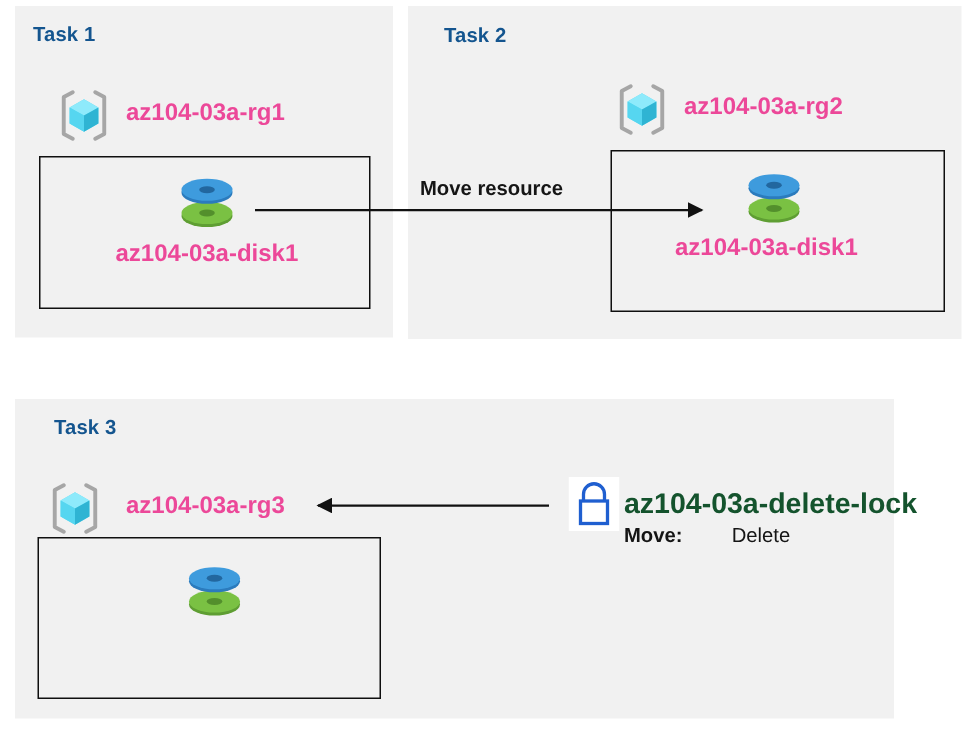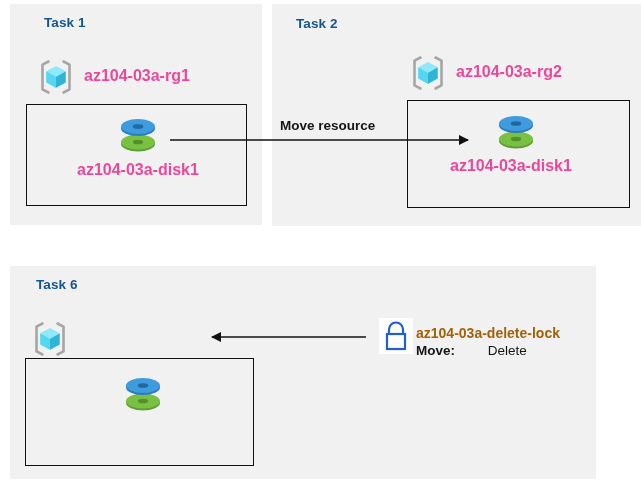--- a/index.html
+++ b/index.html
@@ -32,21 +32,21 @@
   #panel-task3 { left: 10px;  top: 266px; width: 586px; height: 213px; }
 
   .panel-title {
     position: absolute;
     color: #14558f;
     font-weight: bold;
     font-size: 13.5px;
     letter-spacing: 0.1px;
     white-space: nowrap;
   }
-  #title-task1 { left: 22px;  top: 15px; margin-left: 22px; }
+  #title-task1 { left: 22px;  top: 15px; }
   #title-task2 { left: 296px; top: 16px; }
   #title-task3 { left: 36px;  top: 277px; }
 
   
   .inner-box {
     position: absolute;
     border: 1.6px solid #0f0f0f;
     background: transparent;
     box-sizing: border-box;
   }
@@ -100,22 +100,22 @@
   #lock-text {
     position: absolute;
     left: 416px;
     top: 325px;
     white-space: nowrap;
     line-height: 1.25;
   }
   #lock-name {
     display: block;
     font-weight: bold;
-    font-size: 14px;
-    color: #a16207;
+    font-size: 19px;
+    color: #14532d;
   }
   #lock-type-line {
     display: block;
     font-size: 13.5px;
     color: #151515;
   }
   #lock-type-label { font-weight: bold; }
   #lock-type-value { font-weight: normal; padding-left: 29px; }
 
   
@@ -130,21 +130,21 @@
 <body>
 
 <div class="canvas">
 
   <div class="panel" id="panel-task1"></div>
   <div class="panel" id="panel-task2"></div>
   <div class="panel" id="panel-task3"></div>
 
   <div class="panel-title" id="title-task1">Task 1</div>
   <div class="panel-title" id="title-task2">Task 2</div>
-  <div class="panel-title" id="title-task3">Task 6</div>
+  <div class="panel-title" id="title-task3">Task 3</div>
 
   <div class="inner-box" id="box-task1"></div>
   <div class="inner-box" id="box-task2"></div>
   <div class="inner-box" id="box-task3"></div>
 
   <div class="rg-icon" id="rgicon-1">
     <svg viewBox="0 0 40 40" width="40" height="40">
       <path d="M12.5 4.5 L6.5 7.6 L6.5 32.4 L12.5 35.5" fill="none" stroke="#a6a6a6" stroke-width="2.6" stroke-linecap="round" stroke-linejoin="round"></path>
       <path d="M27.5 4.5 L33.5 7.6 L33.5 32.4 L27.5 35.5" fill="none" stroke="#a6a6a6" stroke-width="2.6" stroke-linecap="round" stroke-linejoin="round"></path>
       <path d="M20 9.2 L29.6 14.6 L29.6 25.4 L20 30.8 L10.4 25.4 L10.4 14.6 Z" fill="#5fdcf4"></path>
@@ -212,20 +212,21 @@
   <div class="lock-icon" id="lockicon-1">
     <svg viewBox="0 0 34 36" width="34" height="36">
       <rect x="0" y="0" width="34" height="36" fill="#ffffff"></rect>
       <path d="M10 16 L10 11.5 A7 7 0 0 1 24 11.5 L24 16" fill="none" stroke="#1f5fd0" stroke-width="2.2"></path>
       <rect x="8" y="16" width="18" height="15" fill="none" stroke="#1f5fd0" stroke-width="2.2"></rect>
     </svg>
   </div>
 
   <div class="res-label" id="label-rg1">az104-03a-rg1</div>
   <div class="res-label" id="label-rg2">az104-03a-rg2</div>
+  <div class="res-label" id="label-rg3">az104-03a-rg3</div>
 
   <div class="res-label" id="label-disk1-a">az104-03a-disk1</div>
   <div class="res-label" id="label-disk1-b">az104-03a-disk1</div>
 
   <div id="label-move">Move resource</div>
 
   <div id="lock-text">
     <span id="lock-name">az104-03a-delete-lock</span>
     <span id="lock-type-line">
       <span id="lock-type-label">Move:</span>

